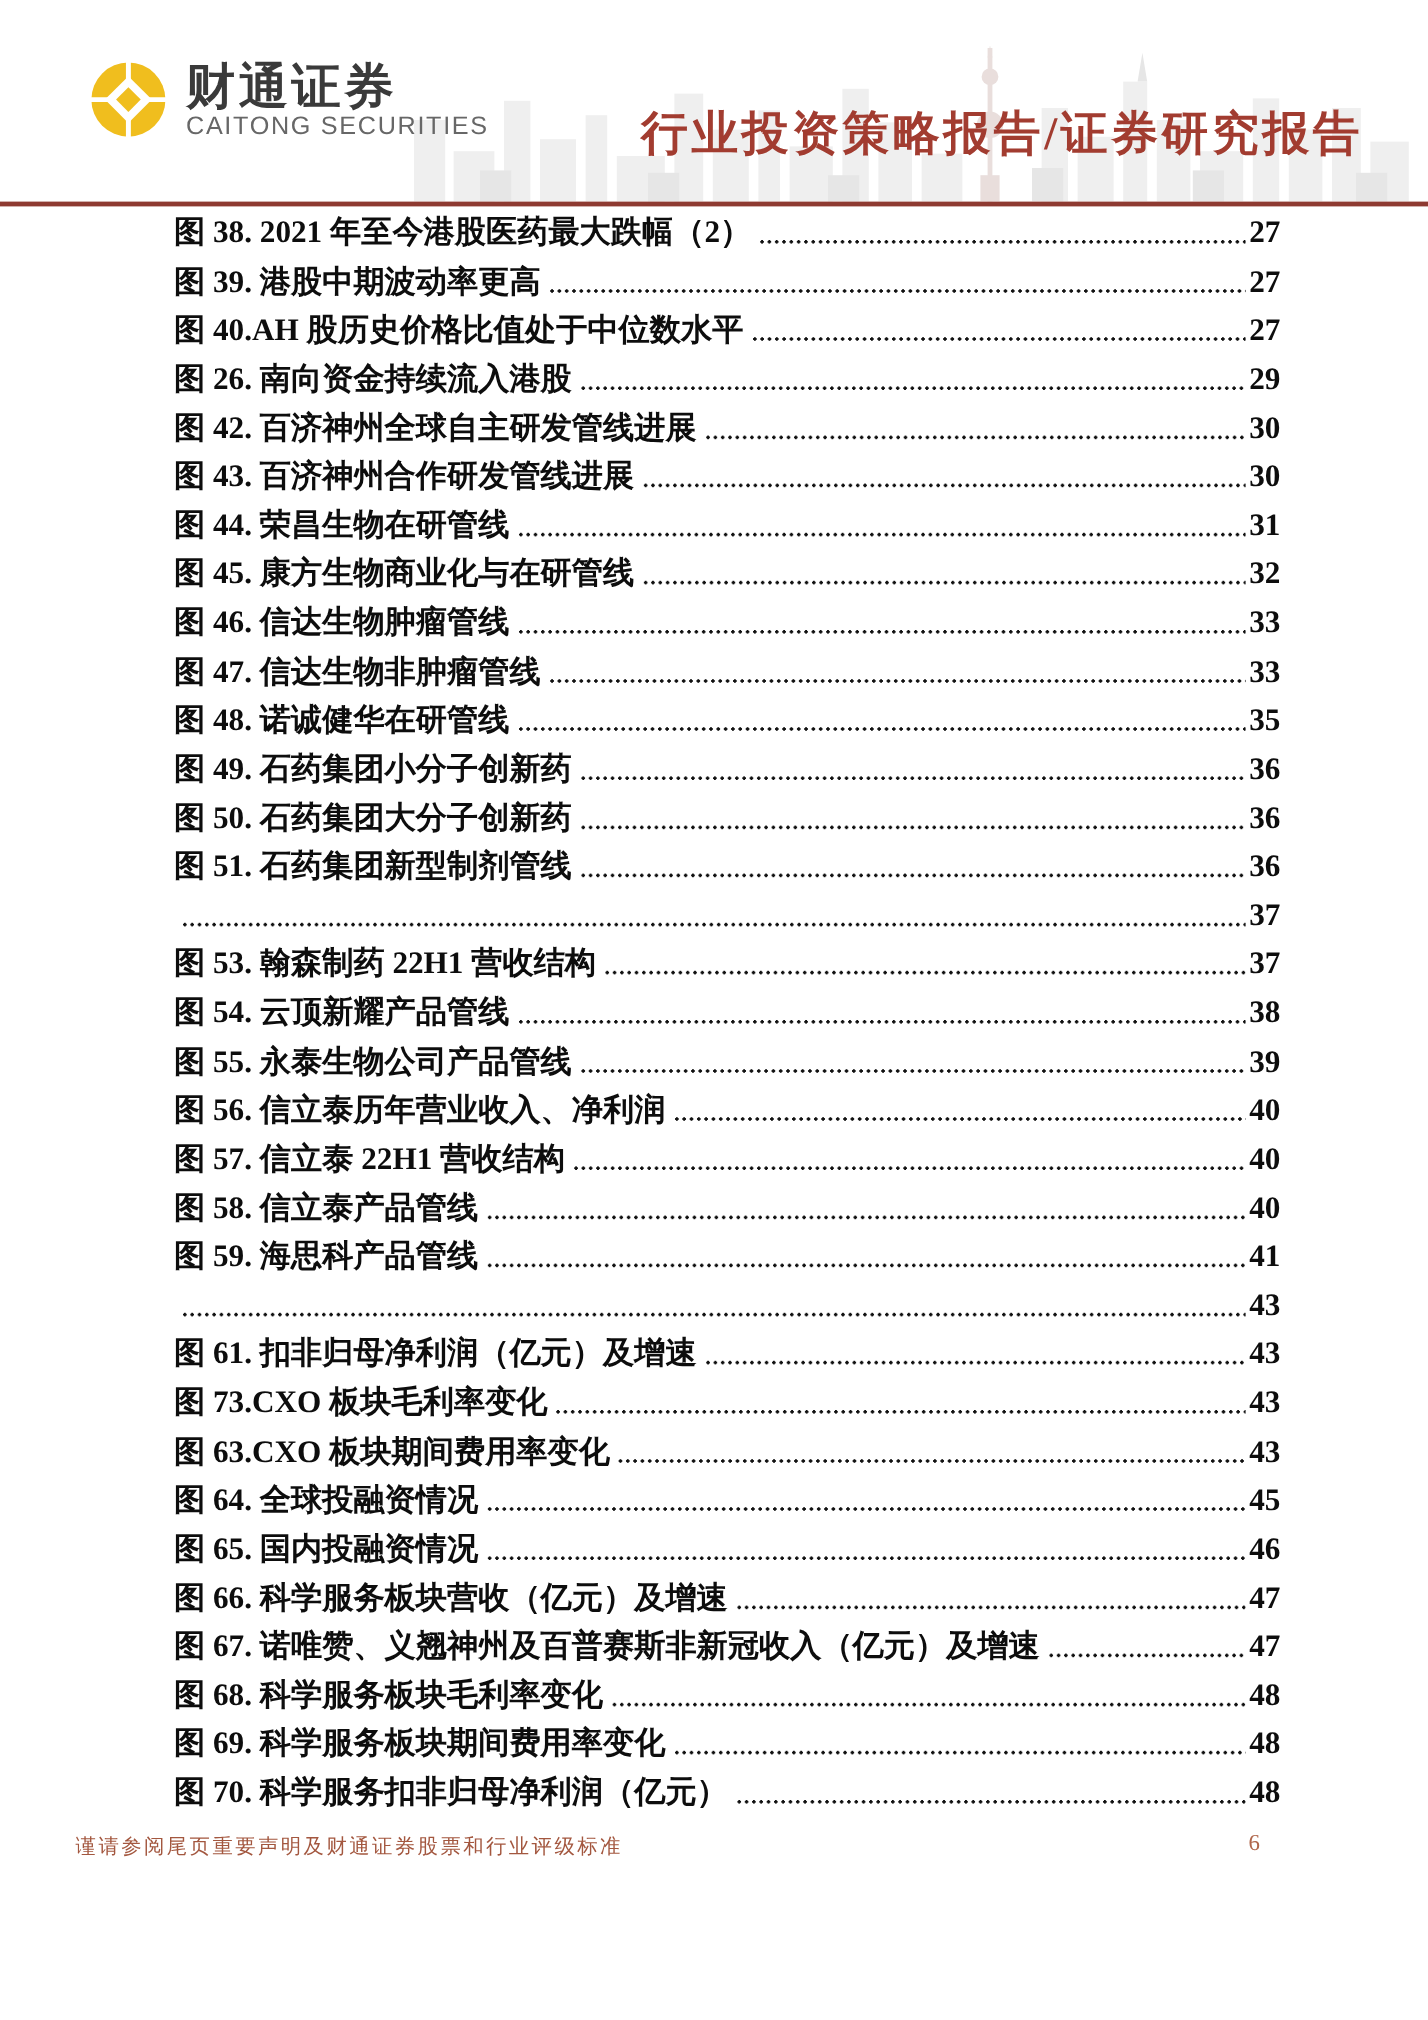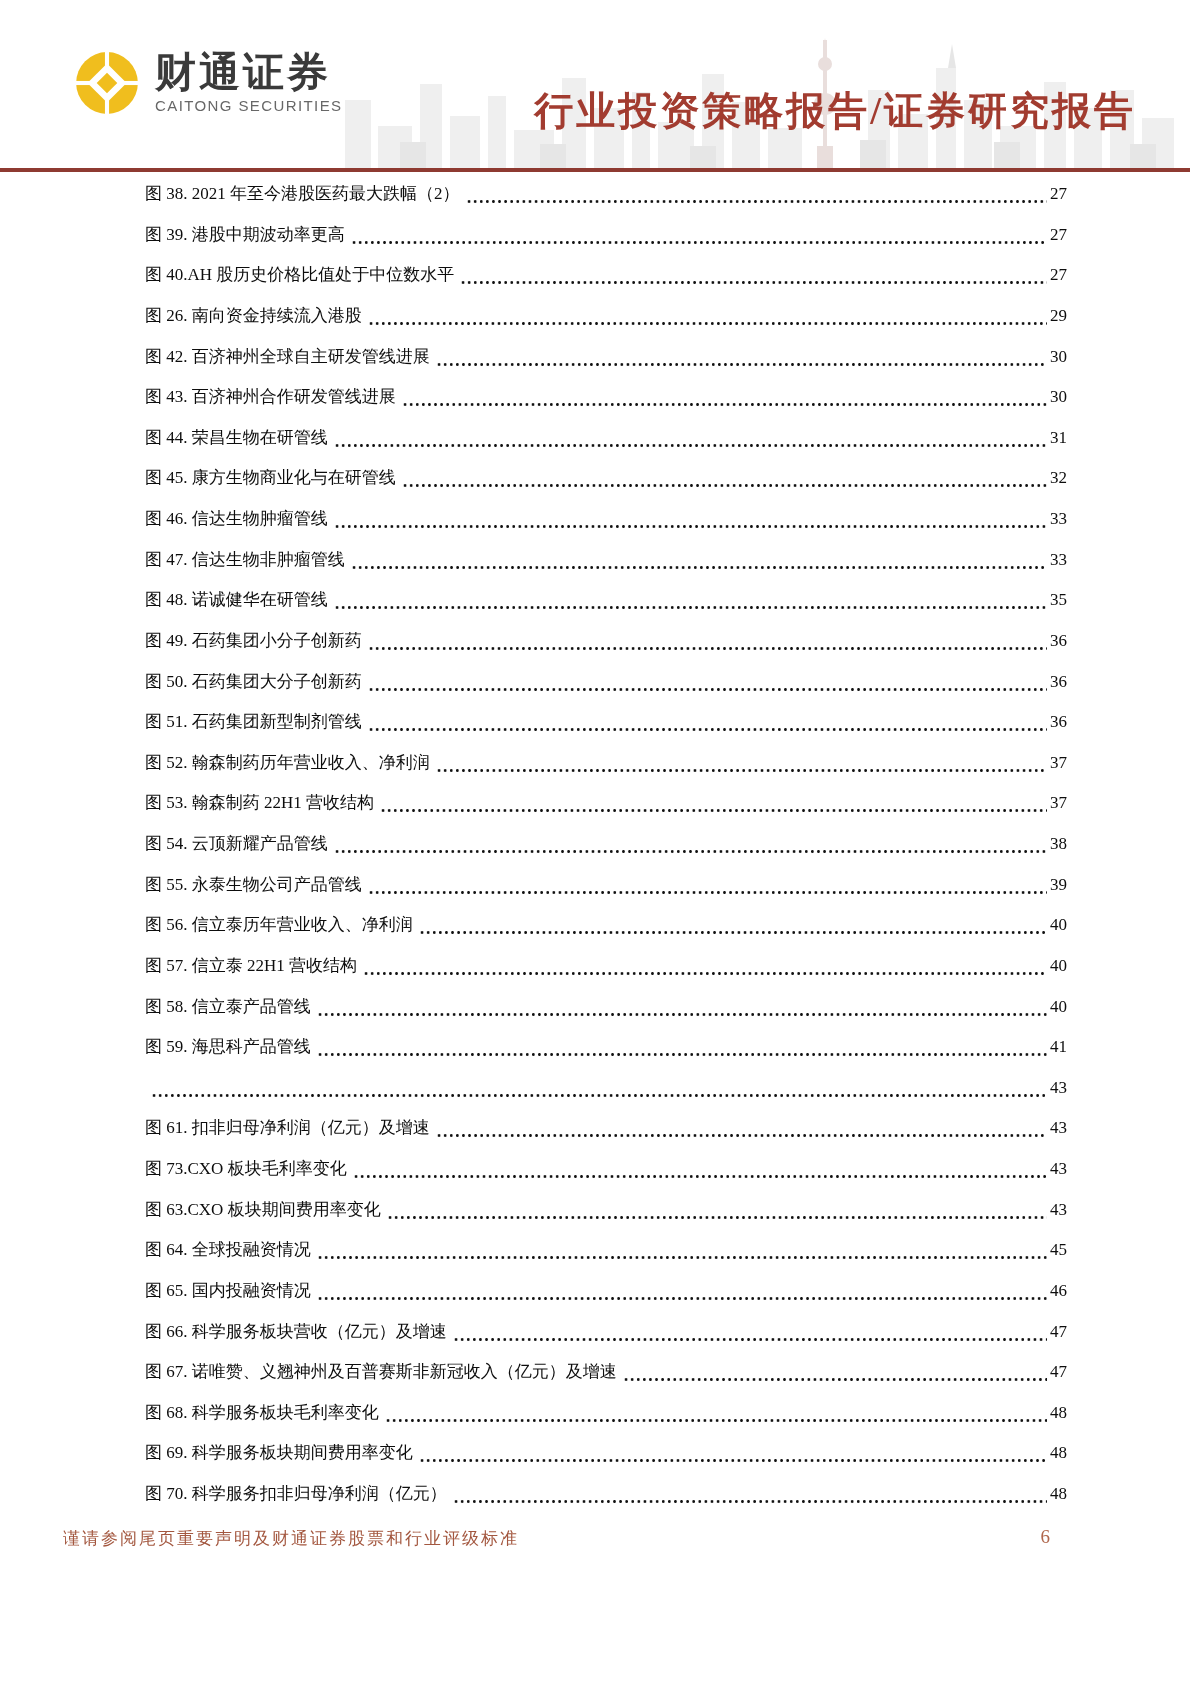--- a/index.html
+++ b/index.html
@@ -18,35 +18,35 @@
   .header-rule { position: absolute; top: 168px; left: 0; width: 1190px; height: 4px; background: #8e3a31; }
 
   .logo { position: absolute; left: 72px; top: 48px; display: flex; align-items: center; gap: 13px; }
   .logo-icon { width: 70px; height: 70px; flex: none; }
   .logo-text { display: flex; flex-direction: column; }
   .logo-zh {
     font-size: 41px; font-weight: bold; color: #3a3a3a;
     letter-spacing: 3px; line-height: 44px; font-family: "Liberation Serif", serif;
   }
   .logo-en {
-    font-size: 15px; color: #676767; letter-spacing: 1.4px;
+    font-size: 21px; color: #676767; letter-spacing: 1.4px;
     font-family: "Liberation Sans", sans-serif; line-height: 20px; margin-top: 2px;
   }
   .report-type {
     position: absolute; right: 54px; top: 84px;
     font-size: 39px; font-weight: bold; color: #a23c30;
     letter-spacing: 3px; white-space: nowrap;
   }
 
   
   .toc { position: absolute; top: 181px; left: 145px; width: 922px; }
   .toc-row {
     display: flex; align-items: flex-start;
     height: 40.64px;
-    font-size: 17px; font-weight: normal; color: #0d0d0d;
+    font-size: 26px; font-weight: bold; color: #0d0d0d;
     cursor: pointer;
   }
   .toc-label { white-space: nowrap; line-height: 26px; }
   .toc-dots {
     flex: 1; height: 26px; min-width: 12px;
     margin: 0 3px 0 6px;
     background-image: radial-gradient(circle, #111 1.25px, transparent 1.45px);
     background-size: 6.1px 3px;
     background-repeat: repeat-x;
     background-position: left bottom 4px;
@@ -200,21 +200,20 @@
       <span class="toc-label">图 50. 石药集团大分子创新药</span>
       <span class="toc-dots"></span>
       <span class="toc-page">36</span>
     </div>
     <div class="toc-row">
       <span class="toc-label">图 51. 石药集团新型制剂管线</span>
       <span class="toc-dots"></span>
       <span class="toc-page">36</span>
     </div>
     <div class="toc-row">
-      <span class="toc-label">图 52. 翰森制药历年营业收入、净利润</span>
       <span class="toc-dots"></span>
       <span class="toc-page">37</span>
     </div>
     <div class="toc-row">
       <span class="toc-label">图 53. 翰森制药 22H1 营收结构</span>
       <span class="toc-dots"></span>
       <span class="toc-page">37</span>
     </div>
     <div class="toc-row">
       <span class="toc-label">图 54. 云顶新耀产品管线</span>

